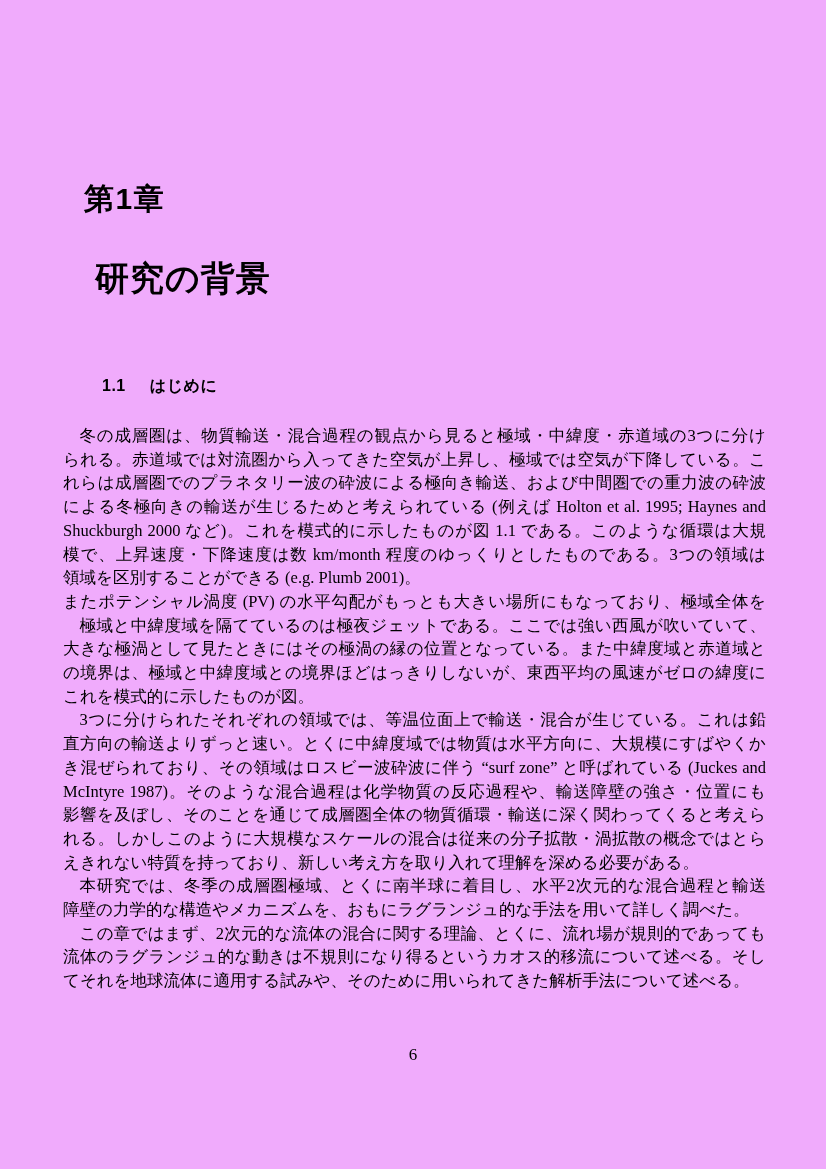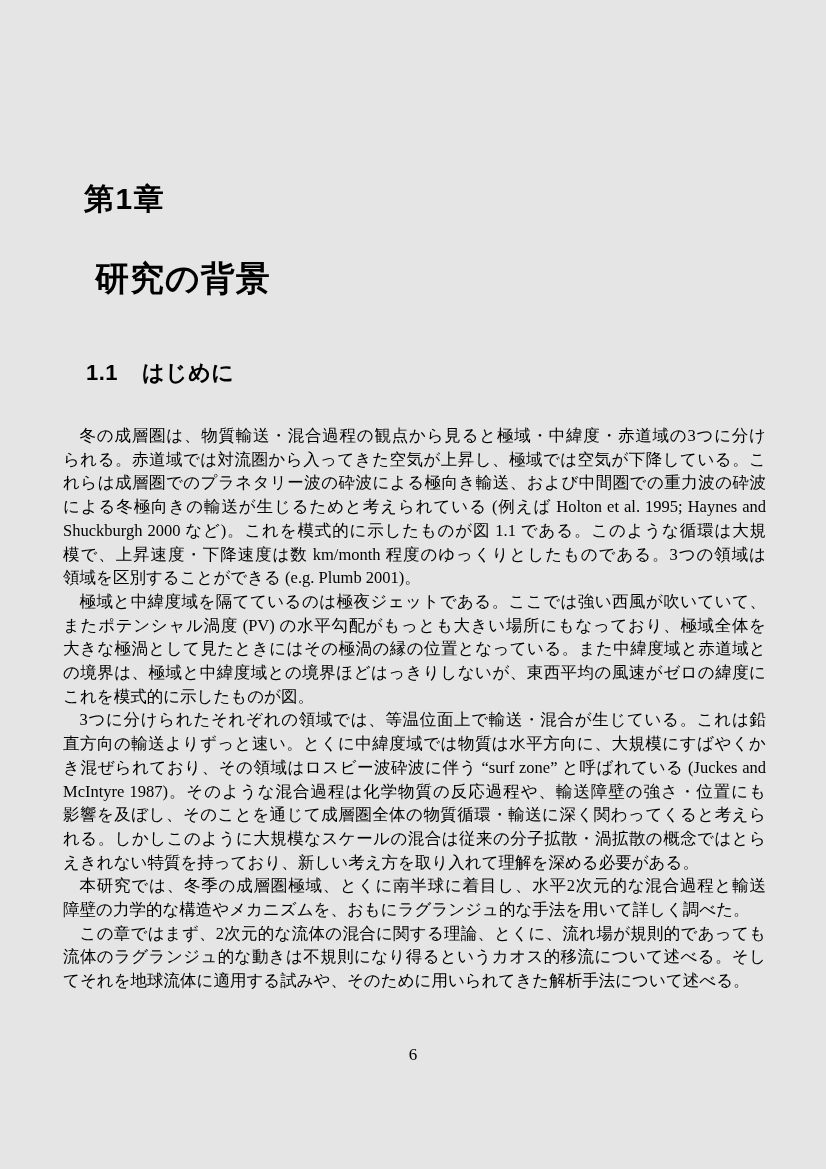--- a/index.html
+++ b/index.html
@@ -1,20 +1,20 @@
 <!DOCTYPE html>
 <html lang="ja"><head>
 <meta charset="utf-8">
 <style>
   html, body { margin: 0; padding: 0; background: #ffffff; }
   .page {
     position: relative;
     width: 826px;
     height: 1169px;
-    background: #e5e5e5;
+    background: #f0abfc;
     color: #000000;
     overflow: hidden;
   }
   .chapter-label {
     position: absolute;
     left: 84px;
     top: 182px;
     margin: 0;
     font-family: "Liberation Sans", "DejaVu Sans", sans-serif;
     font-weight: bold;
@@ -30,24 +30,24 @@
     font-family: "Liberation Sans", "DejaVu Sans", sans-serif;
     font-weight: bold;
     font-size: 34px;
     line-height: 1.1;
     letter-spacing: 1px;
   }
   .section-heading {
     position: absolute;
     left: 86px;
     top: 360px;
-    margin: 0;
+    margin: 16px;
     font-family: "Liberation Sans", "DejaVu Sans", sans-serif;
     font-weight: bold;
-    font-size: 22px;
+    font-size: 16px;
     line-height: 1.2;
     letter-spacing: 0.5px;
   }
   .section-heading .sec-num { margin-right: 24px; }
   .body-text {
     position: absolute;
     left: 63px;
     top: 424px;
     width: 703px;
     font-family: "Liberation Serif", "DejaVu Serif", serif;
@@ -86,22 +86,22 @@
   </h2>
 
   <div class="body-text">
       <div class="line first">冬の成層圏は、物質輸送・混合過程の観点から見ると極域・中緯度・赤道域の3つに分け</div>
       <div class="line">られる。赤道域では対流圏から入ってきた空気が上昇し、極域では空気が下降している。こ</div>
       <div class="line">れらは成層圏でのプラネタリー波の砕波による極向き輸送、および中間圏での重力波の砕波</div>
       <div class="line">による冬極向きの輸送が生じるためと考えられている (例えば Holton et al. 1995; Haynes and</div>
       <div class="line">Shuckburgh 2000 など)。これを模式的に示したものが図 1.1 である。このような循環は大規</div>
       <div class="line">模で、上昇速度・下降速度は数 km/month 程度のゆっくりとしたものである。3つの領域は</div>
       <div class="line last">領域を区別することができる (e.g. Plumb 2001)。</div>
+      <div class="line">またポテンシャル渦度 (PV) の水平勾配がもっとも大きい場所にもなっており、極域全体を</div>
       <div class="line first">極域と中緯度域を隔てているのは極夜ジェットである。ここでは強い西風が吹いていて、</div>
-      <div class="line">またポテンシャル渦度 (PV) の水平勾配がもっとも大きい場所にもなっており、極域全体を</div>
       <div class="line">大きな極渦として見たときにはその極渦の縁の位置となっている。また中緯度域と赤道域と</div>
       <div class="line">の境界は、極域と中緯度域との境界ほどはっきりしないが、東西平均の風速がゼロの緯度に</div>
       <div class="line last">これを模式的に示したものが図。</div>
       <div class="line first">3つに分けられたそれぞれの領域では、等温位面上で輸送・混合が生じている。これは鉛</div>
       <div class="line">直方向の輸送よりずっと速い。とくに中緯度域では物質は水平方向に、大規模にすばやくか</div>
       <div class="line">き混ぜられており、その領域はロスビー波砕波に伴う “surf zone” と呼ばれている (Juckes and</div>
       <div class="line">McIntyre 1987)。そのような混合過程は化学物質の反応過程や、輸送障壁の強さ・位置にも</div>
       <div class="line">影響を及ぼし、そのことを通じて成層圏全体の物質循環・輸送に深く関わってくると考えら</div>
       <div class="line">れる。しかしこのように大規模なスケールの混合は従来の分子拡散・渦拡散の概念ではとら</div>
       <div class="line last">えきれない特質を持っており、新しい考え方を取り入れて理解を深める必要がある。</div>

